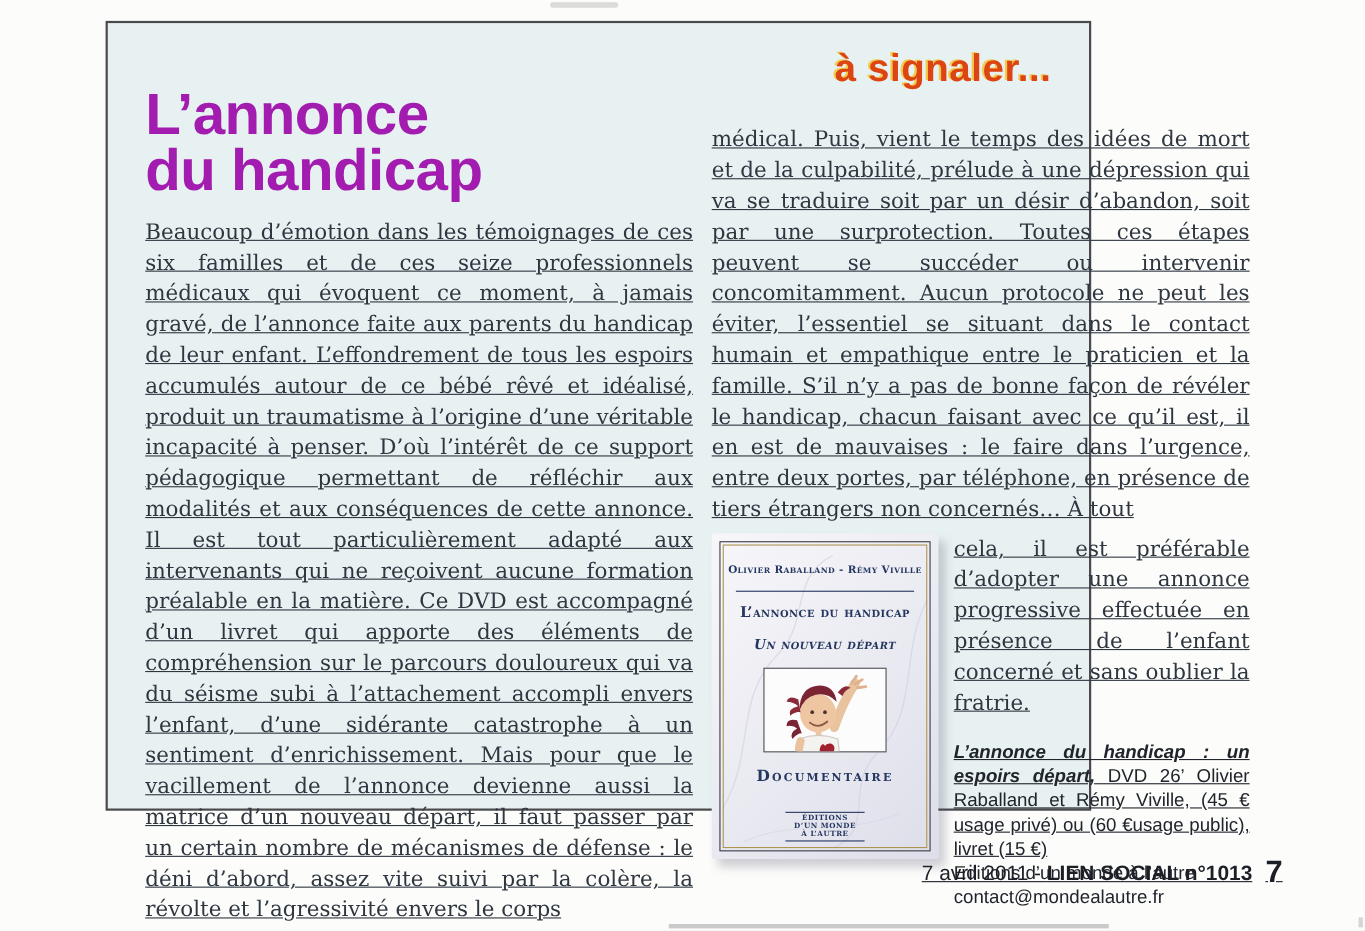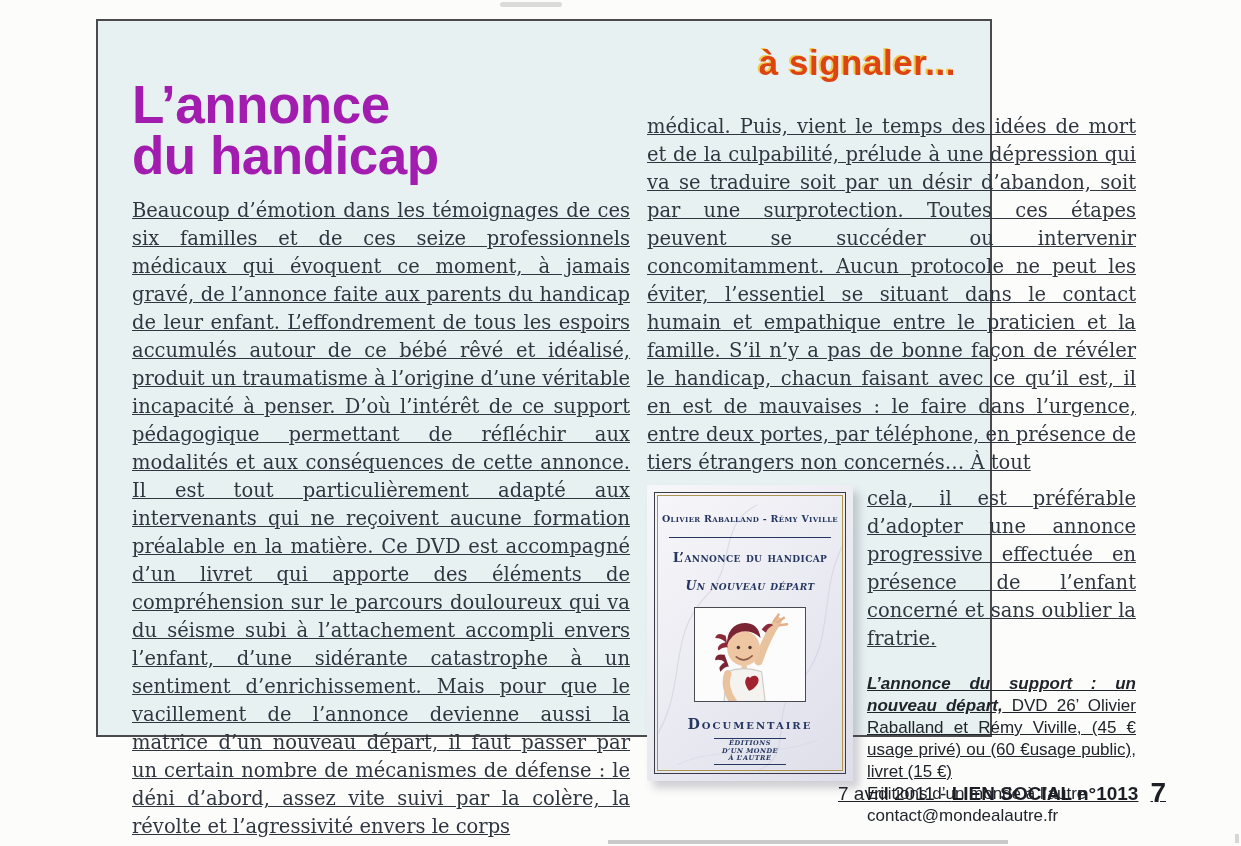--- a/index.html
+++ b/index.html
@@ -70,24 +70,24 @@
   .cover-art{
     width:112px;height:138px;box-sizing:border-box;
     border:1px solid #4a4a52;background:#fcfcfd;margin-top:7px;
     overflow:hidden;
   }
   .cover-category{
     font-size:14px;font-weight:700;color:#253760;
     font-variant:small-caps;letter-spacing:2px;margin-top:8px;
   }
   .cover-publisher{
-    margin-top:0;text-align:center;color:#253760;
+    margin-top:18px;text-align:center;color:#253760;
     font-size:6.5px;font-weight:700;line-height:7.5px;
     border-top:1px solid #253760;border-bottom:1px solid #253760;
-    padding:1.5px 8px;text-transform:uppercase;letter-spacing:.5px;font-style:italic;
+    padding:1.5px 8px;text-transform:uppercase;letter-spacing:.5px;
   }
   
   .caption{
     margin-top:20px;font-family:"Liberation Sans",sans-serif;
     font-size:17px;line-height:22px;color:#20242b;
   }
   .caption p{margin:0;text-align:justify;}
   .caption .lead{font-weight:700;font-style:italic;}
   .caption .plain-line{text-align:left;}
   
@@ -161,21 +161,21 @@
               <div>d’un monde</div>
               <div>à l’autre</div>
             </div>
           </div>
         </div>
       </div>
 
       <div>
         <p>cela, il est préférable d’adopter une annonce progressive effectuée en présence de l’enfant concerné et sans oublier la fratrie.</p>
         <div class="caption">
-          <p><span class="lead">L’annonce du support : un nouveau départ,</span><span> DVD 26’ Olivier Raballand et Rémy Viville, (45 € usage privé) ou (60 €usage public), livret (15 €)</span></p>
+          <p><span class="lead">L’annonce du handicap : un espoirs départ,</span><span> DVD 26’ Olivier Raballand et Rémy Viville, (45 € usage privé) ou (60 €usage public), livret (15 €)</span></p>
           <div class="plain-line">Editions d’un monde à l’autre</div>
           <div class="plain-line">contact@mondealautre.fr</div>
         </div>
       </div>
 
     </div>
   </div>
 
 </div>
 

